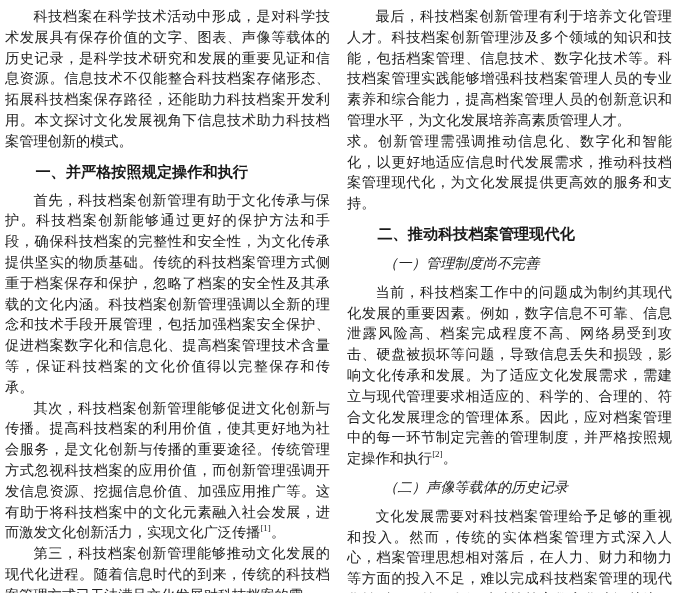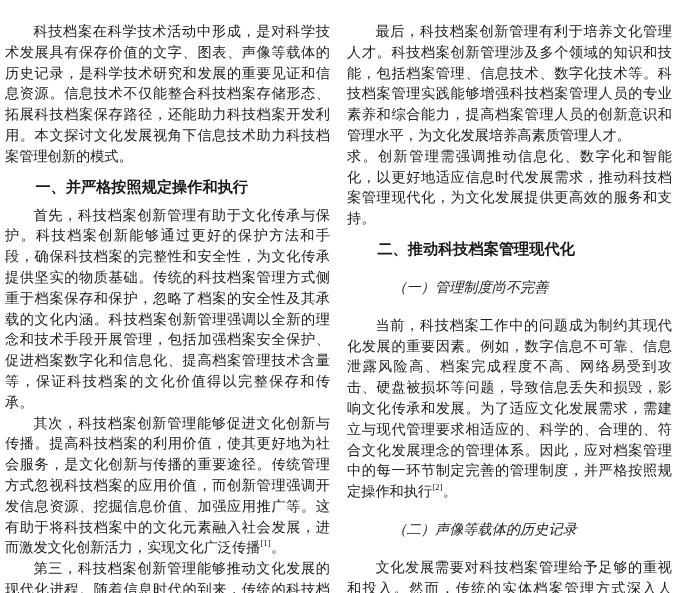--- a/index.html
+++ b/index.html
@@ -1,20 +1,20 @@
 <!DOCTYPE html>
 <html><head>
 <meta charset="utf-8">
 <style>
   html, body { margin: 0; padding: 0; background: #ffffff; }
   body { width: 684px; height: 593px; overflow: hidden; }
   .page {
     box-sizing: border-box;
     width: 684px; height: 518px;
-    padding: 21px 7px 0 5px;
+    padding: 6px 7px 0 5px;
     display: flex; gap: 17px;
     background: #ffffff;
   }
   .col { width: 325px; box-sizing: border-box; flex: 0 0 auto; }
   .para {
     margin: 0;
     text-indent: 2em;
     text-align: justify;
     text-justify: inter-character;
     font-family: "Liberation Serif", "DejaVu Serif", serif;
@@ -26,21 +26,21 @@
   .sec-heading {
     margin: 9px 0 7px 0;
     text-indent: 2em;
     font-family: "Liberation Sans", "DejaVu Sans", sans-serif;
     font-weight: bold;
     font-size: 15.2px;
     line-height: 22px;
     color: #1a1a1a;
   }
   .sub-heading {
-    margin: 17px;
+    margin: 8px;
     text-indent: 2em;
     font-family: "Liberation Serif", "DejaVu Serif", serif;
     font-style: italic;
     font-weight: 400;
     font-size: 14.2px;
     line-height: 20.8px;
     color: #212121;
   }
   sup.cite { font-size: 9px; line-height: 0; }
 </style>

